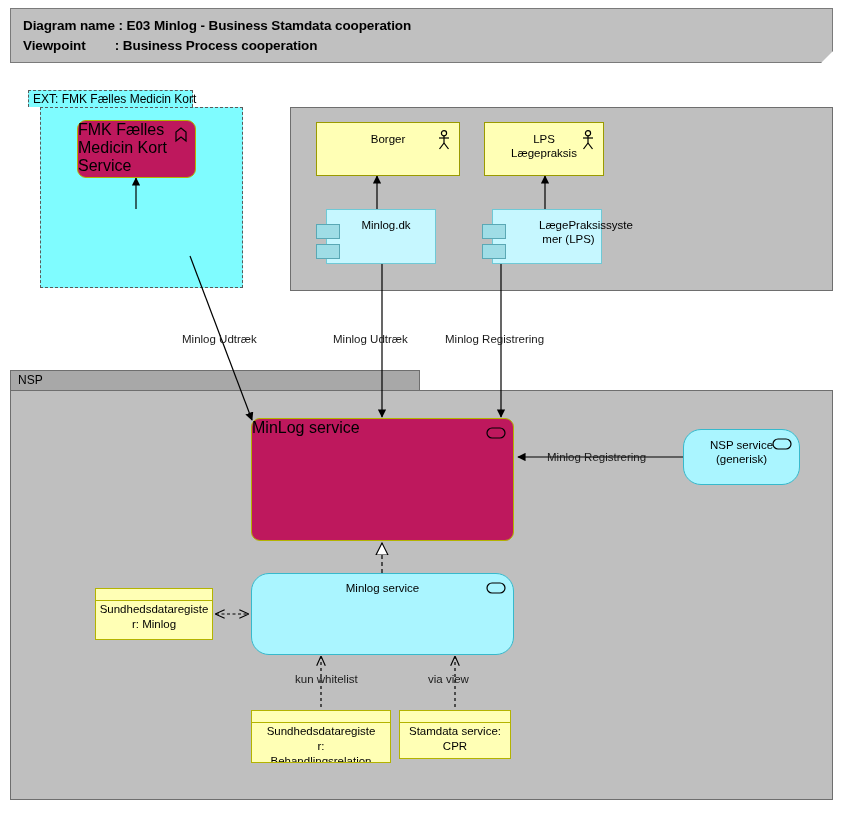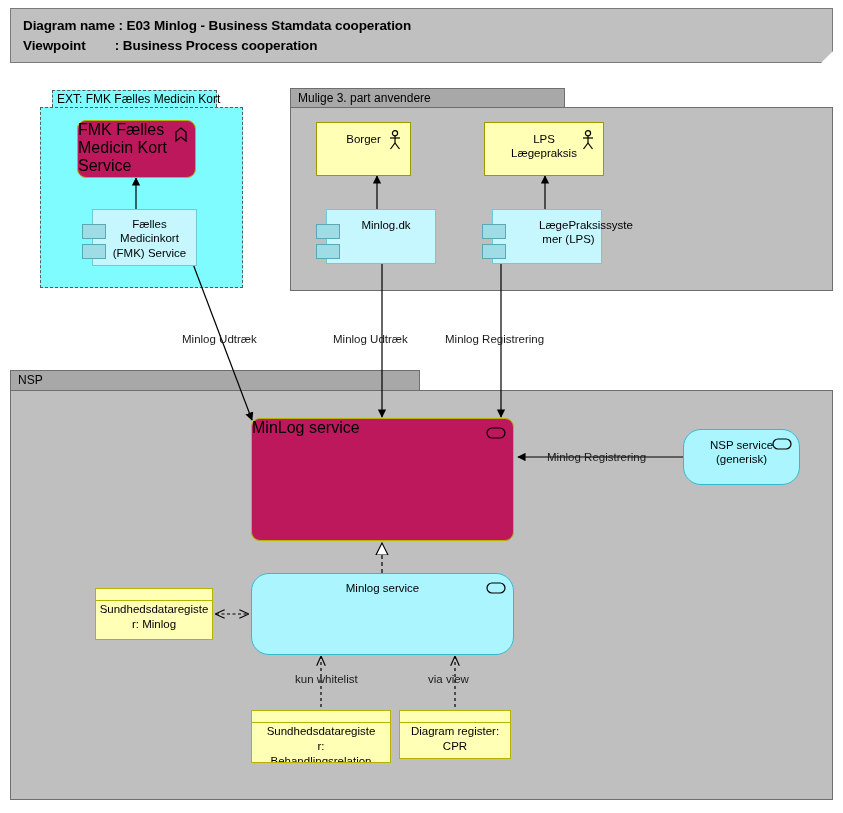--- a/index.html
+++ b/index.html
@@ -53,21 +53,21 @@
     color: #000;
     white-space: nowrap;
   }
   .group-body {
     background: #bfbfbf;
     border: 1px solid #6e6e6e;
   }
 
   
   #ext-group-tab {
-    left: 52px; top: 90px; width: 165px; height: 17px;
+    left: 28px; top: 90px; width: 165px; height: 17px;
     background: #7ffcff;
     border: 1px dashed #5a5a5a;
     border-bottom: none;
   }
   #ext-group-tab .group-tab-label { top: 1px; left: 4px; font-size: 12px; }
   #ext-group-body {
     left: 40px; top: 107px; width: 203px; height: 181px;
     background: #7ffcff;
     border: 1px dashed #5a5a5a;
   }
@@ -168,23 +168,20 @@
 </head>
 <body>
 
 <div id="canvas">
 
   <div class="abs" id="title-note">
     <div class="tline" id="title-line-1">Diagram name : E03 Minlog - Business Stamdata cooperation</div>
     <div class="tline" id="title-line-2">Viewpoint        : Business Process cooperation</div>
   </div>
 
-  <div class="abs group-tab" id="third-group-tab">
-    <span class="group-tab-label">Mulige 3. part anvendere</span>
-  </div>
   <div class="abs group-body" id="third-group-body"></div>
 
   <div class="abs group-tab" id="nsp-group-tab">
     <span class="group-tab-label">NSP</span>
   </div>
   <div class="abs group-body" id="nsp-group-body"></div>
 
   <div class="abs" id="ext-group-body"></div>
   <div class="abs" id="ext-group-tab">
     <span class="group-tab-label">EXT: FMK Fælles Medicin Kort</span>
@@ -238,29 +235,22 @@
 
   <div class="abs appsvc" style="left:77px; top:120px; width:119px; height:58px;">
     <div class="label">FMK Fælles
 Medicin Kort
 Service</div>
     <svg class="icon-proc" style="right:6px; top:6px;" width="16" height="16" viewBox="0 0 16 16">
       <path d="M3 14 L3 5 L8 1 L13 5 L13 14 L8 10 Z" fill="none" stroke="#000" stroke-width="1.2"></path>
     </svg>
   </div>
 
-  <div class="abs node cyan-comp" style="left:92px; top:209px; width:105px; height:57px;">
-    <div class="port p1"></div>
-    <div class="port p2"></div>
-    <div class="label" style="left:14px; right:4px; top:7px;">Fælles
-Medicinkort
-(FMK) Service</div>
-  </div>
-
-  <div class="abs node" style="left:316px; top:122px; width:95px; height:54px;">
+
+  <div class="abs node" style="left:316px; top:122px; width:144px; height:54px;">
     <div class="label" style="top:9px;">Borger</div>
     <svg class="icon-actor" style="right:8px; top:7px;" width="14" height="20" viewBox="0 0 14 20">
       <circle cx="7" cy="3.2" r="2.6" fill="none" stroke="#000" stroke-width="1.2"></circle>
       <line x1="7" y1="6" x2="7" y2="13" stroke="#000" stroke-width="1.2"></line>
       <line x1="2" y1="8" x2="12" y2="8" stroke="#000" stroke-width="1.2"></line>
       <line x1="7" y1="13" x2="2.5" y2="19" stroke="#000" stroke-width="1.2"></line>
       <line x1="7" y1="13" x2="11.5" y2="19" stroke="#000" stroke-width="1.2"></line>
     </svg>
   </div>
 
@@ -319,17 +309,17 @@
 
   <div class="abs dataobj" style="left:251px; top:710px; width:140px; height:53px;">
     <div class="hdr"></div>
     <div class="label">Sundhedsdataregiste
 r:
 Behandlingsrelation</div>
   </div>
 
   <div class="abs dataobj" style="left:399px; top:710px; width:112px; height:49px;">
     <div class="hdr"></div>
-    <div class="label">Diagram register:
+    <div class="label">Stamdata service:
 CPR</div>
   </div>
 
 </div>
 
 </body></html>

